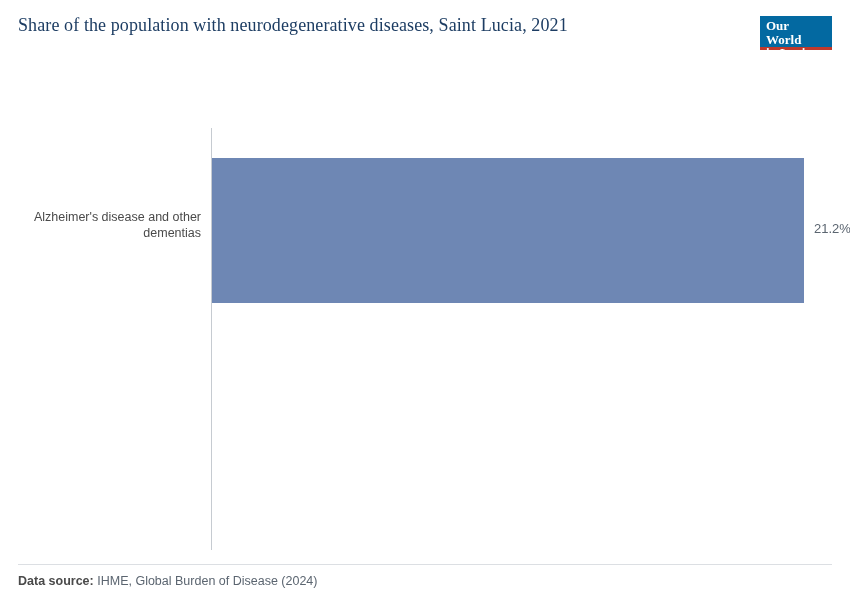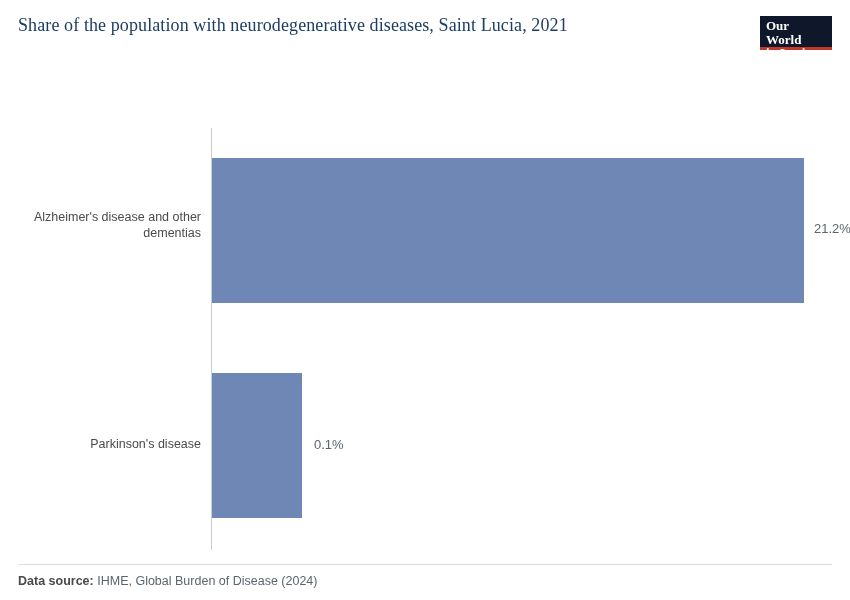--- a/index.html
+++ b/index.html
@@ -40,21 +40,21 @@
     line-height: 1.33;
     color: #5b6570;
     max-width: 790px;
   }
   .logo {
     position: absolute;
     top: 2px;
     right: 0;
     width: 72px;
     height: 34px;
-    background: #0f172a;
+    background: #0369a1;
     color: #ffffff;
     font-family: "Liberation Serif", serif;
     font-weight: 700;
     font-size: 13px;
     line-height: 1.04;
     padding: 3px 5px 0 6px;
     box-sizing: border-box;
     border-bottom: 3px solid #c0392b;
   }
   .logo span { display: block; }
@@ -138,25 +138,20 @@
 
   <div class="chart-area">
     <div class="axis-line"></div>
 
     <div class="bar-row" style="top:38px; height:145px;">
       <div class="bar-label" style="top:52px;">Alzheimer's disease and other dementias</div>
       <div class="bar" style="width:592px;"></div>
       <div class="bar-value" style="left:796px; top:63px;">21.2%</div>
     </div>
 
-    <div class="bar-row" style="top:253px; height:145px;">
-      <div class="bar-label" style="top:64px;">Parkinson's disease</div>
-      <div class="bar" style="width:90px;"></div>
-      <div class="bar-value" style="left:296px; top:64px;">0.1%</div>
-    </div>
   </div>
 
   <div class="footer">
     <div class="footer-left">
       <strong>Data source:</strong>
       <span>IHME, Global Burden of Disease (2024)</span>
     </div>
   </div>
 
 </div>

